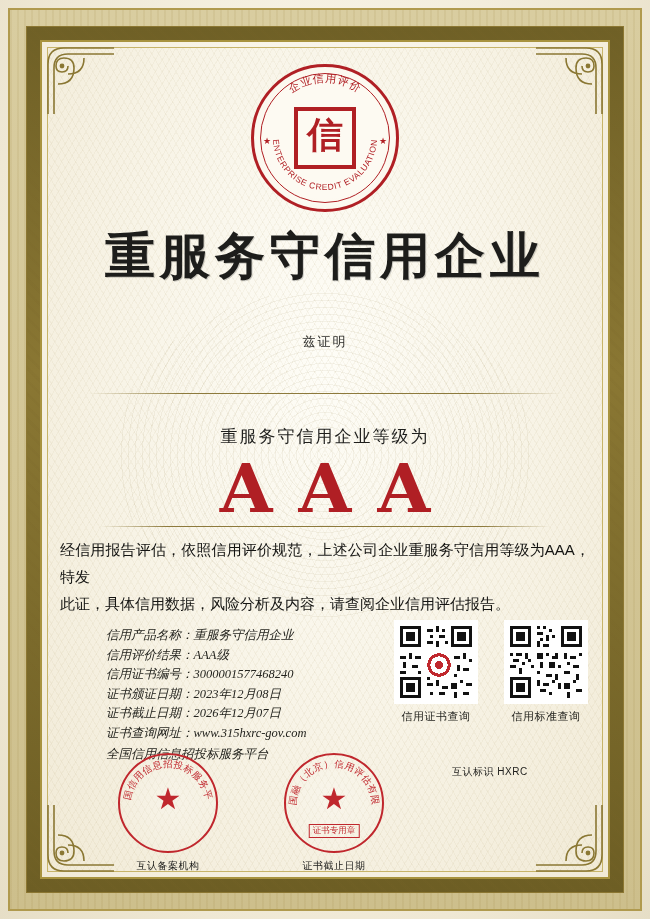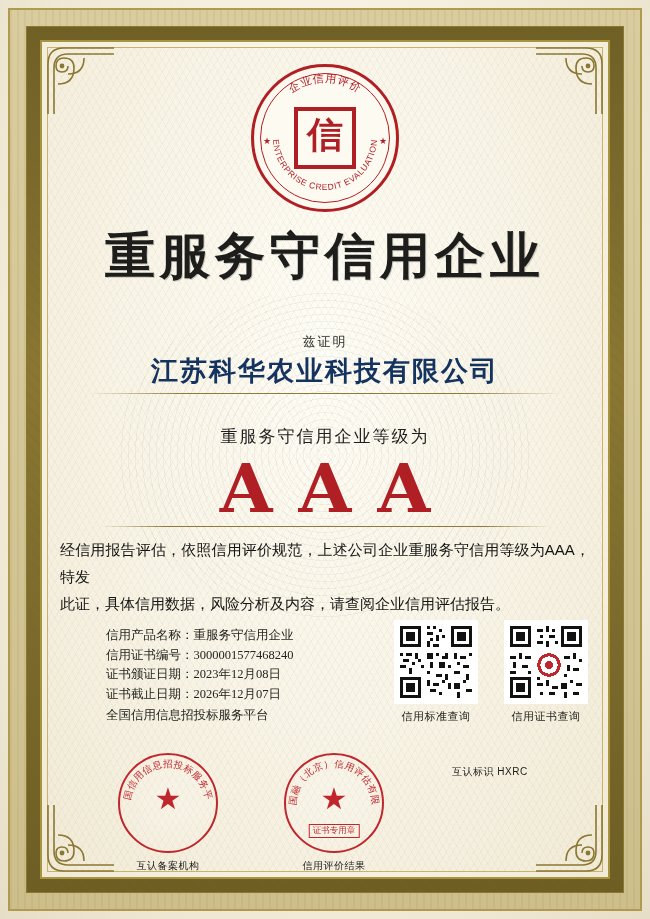--- a/index.html
+++ b/index.html
@@ -146,21 +146,21 @@
     padding:0 4px;
     font-family:Liberation Sans, sans-serif;
   }
   .para .ind{display:block;text-indent:0;}
 
   .fields{
     position:absolute;left:58px;top:578px;width:250px;
     font-size:12.5px;line-height:19.5px;color:#24241f;
     font-family:"Liberation Serif","DejaVu Serif",serif;
   }
-  .fields .row{white-space:nowrap;}
+  .fields .row{white-space:nowrap;font-style:italic;}
   .fields .platform{margin-top:2px;}
 
   .qr-wrap{position:absolute;right:14px;top:572px;display:flex;gap:26px;}
   .qr-item{text-align:center;}
   .qr{
     width:84px;height:84px;background:#fff;padding:3px;box-sizing:border-box;
   }
   .qr svg{display:block;}
   .qr-cap{font-size:11px;color:#24241f;margin-top:5px;letter-spacing:.5px;}
 
@@ -260,41 +260,105 @@
       </svg>
       <span class="star s-l">★</span>
       <span class="star s-r">★</span>
       <div class="inner-box">信</div>
     </div>
 
     <div class="title">重服务守信用企业</div>
 
 
     <div class="zizhengming">兹证明</div>
-    <div class="company">江苏科华农业科技有限公司</div>
     <div class="rule"></div>
 
     <div class="grade-label">重服务守信用企业等级为</div>
     <div class="aaa">AAA</div>
     <div class="rule2"></div>
 
     <div class="para">
       <span class="ind">经信用报告评估，依照信用评价规范，上述公司企业重服务守信用等级为AAA，特发</span>
       <span class="ind">此证，具体信用数据，风险分析及内容，请查阅企业信用评估报告。</span>
     </div>
 
     <div class="fields">
       <div class="row"><span>信用产品名称：</span><span>重服务守信用企业</span></div>
+      <div class="row"><span>信用评价结果：</span><span>AAA级</span></div>
       <div class="row"><span>信用证书编号：</span><span>3000001577468240</span></div>
       <div class="row"><span>证书颁证日期：</span><span>2023年12月08日</span></div>
       <div class="row"><span>证书截止日期：</span><span>2026年12月07日</span></div>
+      <div class="row"><span>证书查询网址：</span><span>www.315hxrc-gov.com</span></div>
       <div class="row platform">全国信用信息招投标服务平台</div>
     </div>
 
     <div class="qr-wrap">
+      <div class="qr-item">
+        <div class="qr">
+          <svg width="78" height="78" viewBox="0 0 26 26" shape-rendering="crispEdges">
+            <rect width="26" height="26" fill="#fff"></rect>
+            <g fill="#111">
+              <rect x="1" y="1" width="7" height="7"></rect>
+                <rect x="2" y="2" width="5" height="5" fill="#fff"></rect>
+                <rect x="3" y="3" width="3" height="3"></rect>
+              <rect x="18" y="1" width="7" height="7"></rect>
+                <rect x="19" y="2" width="5" height="5" fill="#fff"></rect>
+                <rect x="20" y="3" width="3" height="3"></rect>
+              <rect x="1" y="18" width="7" height="7"></rect>
+                <rect x="2" y="19" width="5" height="5" fill="#fff"></rect>
+                <rect x="3" y="20" width="3" height="3"></rect>
+              <rect x="10" y="2" width="2" height="1"></rect>
+                <rect x="13" y="1" width="1" height="2"></rect>
+                <rect x="15" y="2" width="1" height="1"></rect>
+              <rect x="11" y="4" width="1" height="1"></rect>
+                <rect x="14" y="4" width="2" height="1"></rect>
+                <rect x="10" y="6" width="2" height="1"></rect>
+              <rect x="13" y="6" width="1" height="2"></rect>
+                <rect x="16" y="6" width="1" height="1"></rect>
+              <rect x="1" y="11" width="2" height="1"></rect>
+                <rect x="4" y="10" width="1" height="2"></rect>
+                <rect x="6" y="11" width="2" height="1"></rect>
+              <rect x="2" y="13" width="1" height="2"></rect>
+                <rect x="5" y="14" width="2" height="1"></rect>
+                <rect x="7" y="16" width="1" height="1"></rect>
+              <rect x="1" y="16" width="2" height="1"></rect>
+              <rect x="11" y="10" width="1" height="2"></rect>
+                <rect x="14" y="10" width="2" height="1"></rect>
+                <rect x="10" y="13" width="2" height="1"></rect>
+              <rect x="13" y="12" width="1" height="3"></rect>
+                <rect x="16" y="13" width="1" height="1"></rect>
+                <rect x="11" y="16" width="2" height="1"></rect>
+              <rect x="15" y="16" width="1" height="2"></rect>
+                <rect x="10" y="18" width="1" height="1"></rect>
+              <rect x="19" y="11" width="2" height="1"></rect>
+                <rect x="22" y="10" width="1" height="2"></rect>
+                <rect x="24" y="12" width="1" height="1"></rect>
+              <rect x="20" y="14" width="1" height="2"></rect>
+                <rect x="22" y="15" width="2" height="1"></rect>
+                <rect x="19" y="17" width="1" height="1"></rect>
+              <rect x="10" y="20" width="2" height="1"></rect>
+                <rect x="13" y="19" width="1" height="2"></rect>
+                <rect x="15" y="21" width="2" height="1"></rect>
+              <rect x="11" y="23" width="1" height="1"></rect>
+                <rect x="14" y="23" width="2" height="1"></rect>
+                <rect x="18" y="20" width="2" height="2"></rect>
+              <rect x="21" y="19" width="1" height="1"></rect>
+                <rect x="23" y="20" width="2" height="1"></rect>
+                <rect x="22" y="23" width="2" height="1"></rect>
+              <rect x="19" y="23" width="1" height="2"></rect>
+            </g>
+            <g>
+              <rect x="10" y="10" width="8" height="8" fill="#fff"></rect>
+              <circle cx="14" cy="14" r="3.4" fill="none" stroke="#c0272d" stroke-width="1"></circle>
+              <circle cx="14" cy="14" r="1.3" fill="#c0272d"></circle>
+            </g>
+          </svg>
+        </div>
+        <div class="qr-cap">信用证书查询</div>
+      </div>
       <div class="qr-item">
         <div class="qr">
           <svg width="78" height="78" viewBox="0 0 26 26" shape-rendering="crispEdges">
             <rect width="26" height="26" fill="#fff"></rect>
             <g fill="#111">
               <rect x="1" y="1" width="7" height="7"></rect>
                 <rect x="2" y="2" width="5" height="5" fill="#fff"></rect>
                 <rect x="3" y="3" width="3" height="3"></rect>
               <rect x="18" y="1" width="7" height="7"></rect>
                 <rect x="19" y="2" width="5" height="5" fill="#fff"></rect>
@@ -345,83 +409,20 @@
                 <rect x="19" y="20" width="2" height="2"></rect>
                 <rect x="22" y="19" width="1" height="1"></rect>
               <rect x="23" y="22" width="2" height="1"></rect>
                 <rect x="20" y="23" width="1" height="2"></rect>
                 <rect x="16" y="10" width="1" height="1"></rect>
             </g>
           </svg>
         </div>
         <div class="qr-cap">信用标准查询</div>
       </div>
-      <div class="qr-item">
-        <div class="qr">
-          <svg width="78" height="78" viewBox="0 0 26 26" shape-rendering="crispEdges">
-            <rect width="26" height="26" fill="#fff"></rect>
-            <g fill="#111">
-              <rect x="1" y="1" width="7" height="7"></rect>
-                <rect x="2" y="2" width="5" height="5" fill="#fff"></rect>
-                <rect x="3" y="3" width="3" height="3"></rect>
-              <rect x="18" y="1" width="7" height="7"></rect>
-                <rect x="19" y="2" width="5" height="5" fill="#fff"></rect>
-                <rect x="20" y="3" width="3" height="3"></rect>
-              <rect x="1" y="18" width="7" height="7"></rect>
-                <rect x="2" y="19" width="5" height="5" fill="#fff"></rect>
-                <rect x="3" y="20" width="3" height="3"></rect>
-              <rect x="10" y="2" width="2" height="1"></rect>
-                <rect x="13" y="1" width="1" height="2"></rect>
-                <rect x="15" y="2" width="1" height="1"></rect>
-              <rect x="11" y="4" width="1" height="1"></rect>
-                <rect x="14" y="4" width="2" height="1"></rect>
-                <rect x="10" y="6" width="2" height="1"></rect>
-              <rect x="13" y="6" width="1" height="2"></rect>
-                <rect x="16" y="6" width="1" height="1"></rect>
-              <rect x="1" y="11" width="2" height="1"></rect>
-                <rect x="4" y="10" width="1" height="2"></rect>
-                <rect x="6" y="11" width="2" height="1"></rect>
-              <rect x="2" y="13" width="1" height="2"></rect>
-                <rect x="5" y="14" width="2" height="1"></rect>
-                <rect x="7" y="16" width="1" height="1"></rect>
-              <rect x="1" y="16" width="2" height="1"></rect>
-              <rect x="11" y="10" width="1" height="2"></rect>
-                <rect x="14" y="10" width="2" height="1"></rect>
-                <rect x="10" y="13" width="2" height="1"></rect>
-              <rect x="13" y="12" width="1" height="3"></rect>
-                <rect x="16" y="13" width="1" height="1"></rect>
-                <rect x="11" y="16" width="2" height="1"></rect>
-              <rect x="15" y="16" width="1" height="2"></rect>
-                <rect x="10" y="18" width="1" height="1"></rect>
-              <rect x="19" y="11" width="2" height="1"></rect>
-                <rect x="22" y="10" width="1" height="2"></rect>
-                <rect x="24" y="12" width="1" height="1"></rect>
-              <rect x="20" y="14" width="1" height="2"></rect>
-                <rect x="22" y="15" width="2" height="1"></rect>
-                <rect x="19" y="17" width="1" height="1"></rect>
-              <rect x="10" y="20" width="2" height="1"></rect>
-                <rect x="13" y="19" width="1" height="2"></rect>
-                <rect x="15" y="21" width="2" height="1"></rect>
-              <rect x="11" y="23" width="1" height="1"></rect>
-                <rect x="14" y="23" width="2" height="1"></rect>
-                <rect x="18" y="20" width="2" height="2"></rect>
-              <rect x="21" y="19" width="1" height="1"></rect>
-                <rect x="23" y="20" width="2" height="1"></rect>
-                <rect x="22" y="23" width="2" height="1"></rect>
-              <rect x="19" y="23" width="1" height="2"></rect>
-            </g>
-            <g>
-              <rect x="10" y="10" width="8" height="8" fill="#fff"></rect>
-              <circle cx="14" cy="14" r="3.4" fill="none" stroke="#c0272d" stroke-width="1"></circle>
-              <circle cx="14" cy="14" r="1.3" fill="#c0272d"></circle>
-            </g>
-          </svg>
-        </div>
-        <div class="qr-cap">信用证书查询</div>
-      </div>
     </div>
 
     <div class="stamps">
 
       <div class="stamp st1">
         <div class="round-stamp">
           <svg width="96" height="96" viewBox="0 0 96 96">
             <defs>
                 <path id="sArc1" d="M10,50 A38,38 0 1 1 86,50"></path>
               </defs>
@@ -436,21 +437,21 @@
         <div class="round-stamp">
           <svg width="96" height="96" viewBox="0 0 96 96">
             <defs>
                 <path id="sArc2" d="M10,50 A38,38 0 1 1 86,50"></path>
               </defs>
             <text><textPath href="#sArc2" startOffset="50%" text-anchor="middle">华夏国融（北京）信用评估有限公司</textPath></text>
           </svg>
           <span class="star">★</span>
           <span class="sub">证书专用章</span>
         </div>
-        <div class="stamp-cap">信用评价结果</div>
+        <div class="stamp-cap">证书截止日期</div>
       </div>
 
       <div class="stamp st3">
         <div class="stamp-cap">互认标识 HXRC</div>
       </div>
 
     </div>
 
   </div>
 </div>

